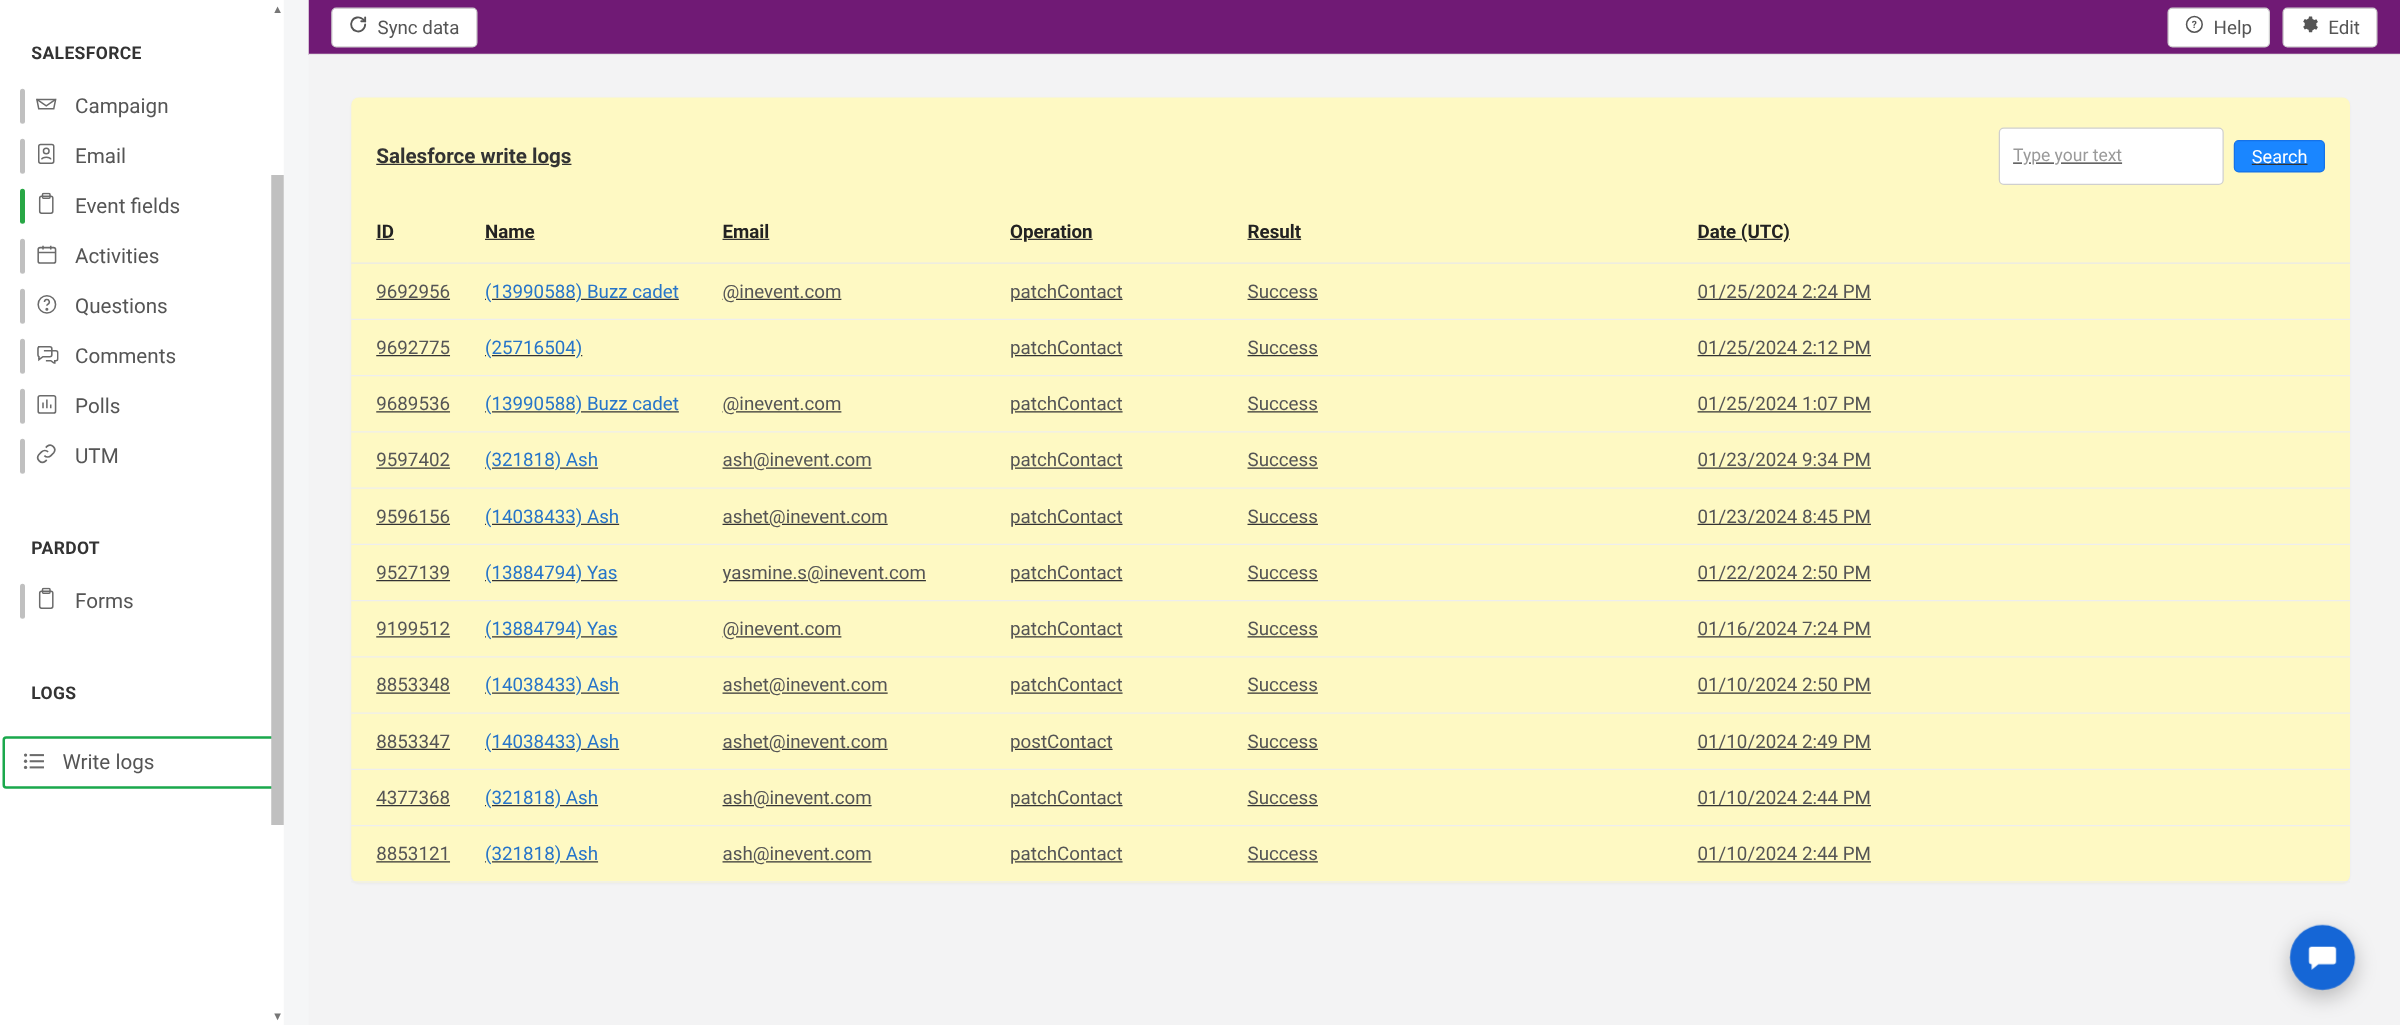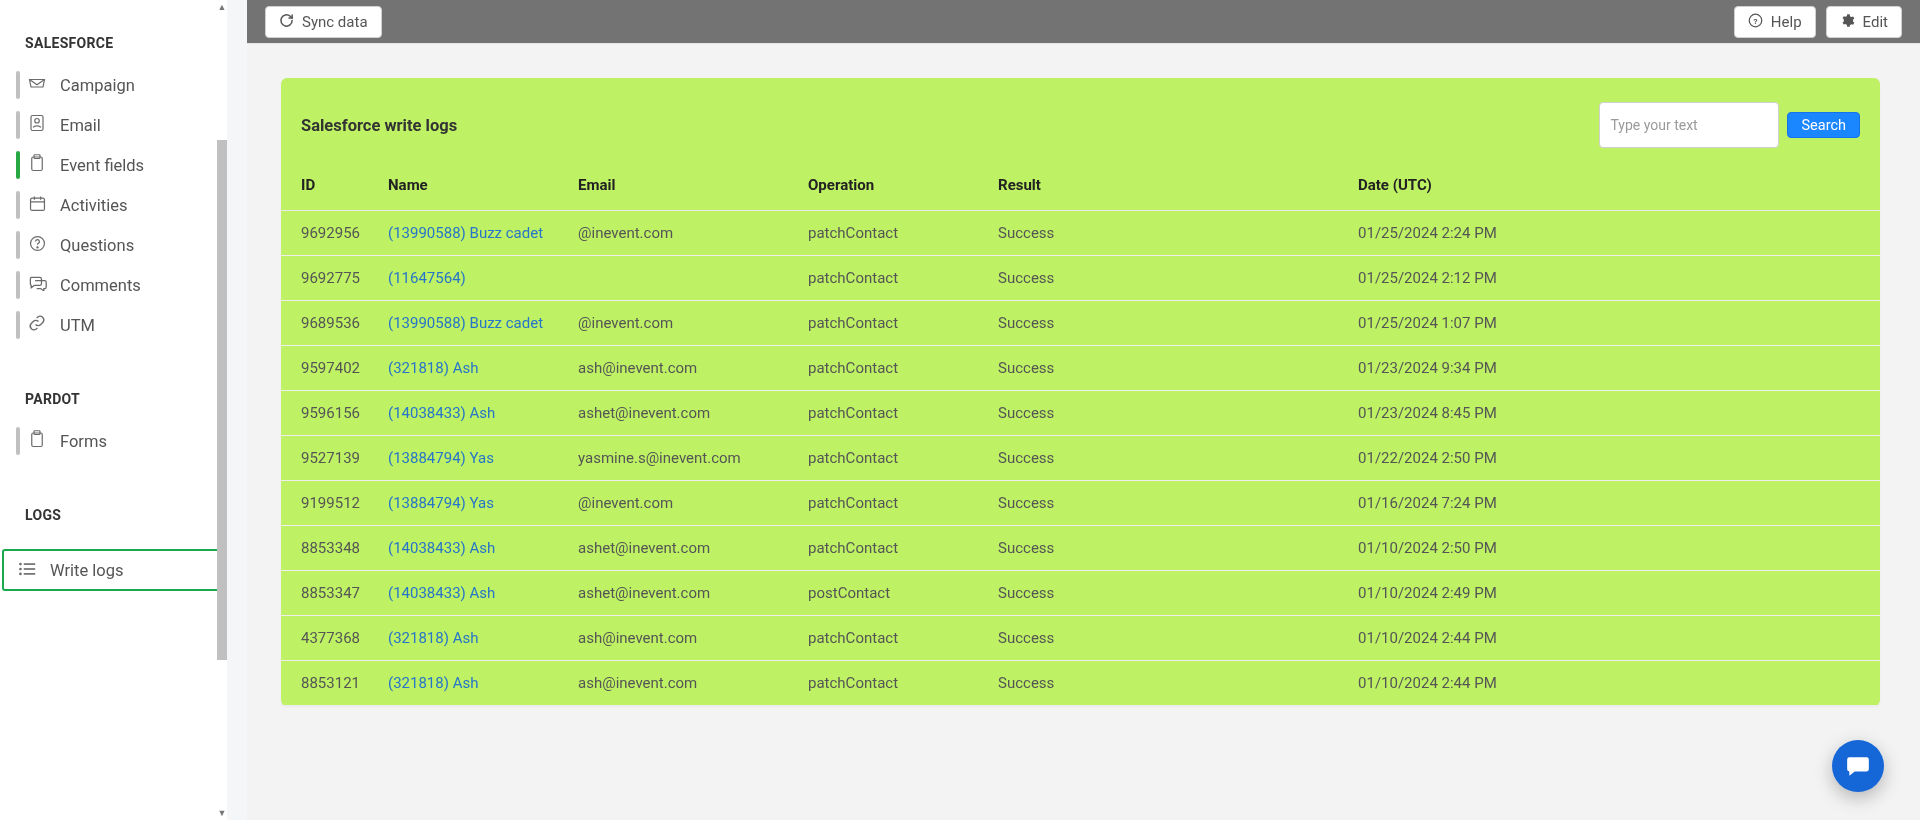--- a/index.html
+++ b/index.html
@@ -11,27 +11,27 @@
 .sidebar-scroll .arrow-up{position:absolute; top:2px; left:0;width:10px;height:10px;font-size:9px;color:#777; text-align:center;}
 .sidebar-scroll .arrow-down{position:absolute; bottom:2px; left:0;width:10px;height:10px;font-size:9px;color:#777;text-align:center;}
 .sidebar .section-label { font-size:14px; font-weight:700; color:#333; padding:10px 0 14px 25px; letter-spacing:0.3px;}
 .sidebar-item { display:flex; align-items:center; height:40px; padding-left:16px; cursor:pointer; position:relative;}
 .sidebar-item .bar { width:4px; height:28px; background:#c0c0c0; margin-right:6px; border-radius:2px;}
 .sidebar-item.active .bar{ background:#28a745;}
 .sidebar-item .icon { width:22px; text-align:center; color:#6b6b6b; font-size:16px; margin-right:12px;}
 .sidebar-item .lbl { color:#555; font-size:16.5px; }
 .sidebar-item.highlight { border:2.5px solid #1aa84c; border-radius:3px; margin:12px 4px 2px 2px; padding-left:12px; height:42px;}
 .main { flex:1; display:flex; flex-direction:column; background:#f3f3f4; margin-left:20px;}
-.topbar { height:44px; background:#737373; display:flex; align-items:center; padding:0 18px; border-bottom:1px solid #e5e5e5;}
+.topbar { height:44px; background:#701a75; display:flex; align-items:center; padding:0 18px; border-bottom:1px solid #e5e5e5;}
 .topbar .left { display:flex; gap:10px; }
 .topbar .right { margin-left:auto; display:flex; gap:10px;}
 .btn { display:inline-flex; align-items:center; gap:8px; height:32px; padding:0 13px; border:1px solid #d0d0d0; border-radius:4px; background:#fff; color:#555; font-size:15px; cursor:pointer;}
 .btn .bicon{font-size:14px;}
 .content { flex:1; padding:34px 40px 0 34px; overflow:auto;}
-.panel { background:#bef264; border-radius:6px; padding:24px 0 0 0; box-shadow:0 1px 2px rgba(0,0,0,.04);}
+.panel { background:#fef9c3; border-radius:6px; padding:24px 0 0 0; box-shadow:0 1px 2px rgba(0,0,0,.04);text-decoration:underline;}
 .panel-head { display:flex; align-items:center; padding:0 20px 18px 20px;}
 .panel-title { font-size:16.5px; font-weight:700; color:#333;}
 .panel-head .search-wrap{ margin-left:auto; display:flex; gap:8px; align-items:center;}
 .search-input{ width:180px; height:46px; border:1px solid #cfcfcf; border-radius:4px; padding:14px 10px; font-size:14px; color:#555;}
 .search-input::placeholder{color:#9a9a9a;}
 .search-btn{ height:26px; padding:0 13px; border:1px solid #1572e8; background:#1a86ff; color:#fff; border-radius:4px; font-size:14.5px; cursor:pointer;}
 table { width:100%; border-collapse:collapse; font-size:15px;}
 thead th { text-align:left; font-weight:700; color:#222; padding:10px 14px 16px 14px; border-bottom:1px solid #e9e9e9;}
 tbody td { padding:13px 14px; border-bottom:1px solid #eee; color:#555; white-space:nowrap;}
 tbody td.link a{ color:#2775c9; text-decoration:none;}
@@ -93,20 +93,28 @@
             </svg></span>
           <span class="lbl">Questions</span>
         </div>
         <div class="sidebar-item">
           <span class="bar"></span>
           <span class="icon"><svg width="19" height="16" viewBox="0 0 24 20" fill="none" stroke="#6b6b6b" stroke-width="1.6">
               <path d="M3 3h12a2 2 0 0 1 2 2v6a2 2 0 0 1-2 2H8l-4 3v-3a2 2 0 0 1-1-2V5a2 2 0 0 1 2-2z"></path>
               <path d="M9 7h12a2 2 0 0 1 2 2v6a2 2 0 0 1-2 2h-1v3l-4-3h-5"></path>
             </svg></span>
           <span class="lbl">Comments</span>
+        </div>
+        <div class="sidebar-item">
+          <span class="bar"></span>
+          <span class="icon"><svg width="17" height="17" viewBox="0 0 22 22" fill="none" stroke="#6b6b6b" stroke-width="1.6">
+              <rect x="2" y="2" width="18" height="18" rx="2"></rect>
+              <path d="M7 15V9M11 15V6M15 15v-4"></path>
+            </svg></span>
+          <span class="lbl">Polls</span>
         </div>
         <div class="sidebar-item">
           <span class="bar"></span>
           <span class="icon"><svg width="18" height="18" viewBox="0 0 24 24" fill="none" stroke="#6b6b6b" stroke-width="1.8">
               <path d="M10 14a5 5 0 0 0 7 0l3-3a5 5 0 0 0-7-7l-1.5 1.5"></path>
               <path d="M14 10a5 5 0 0 0-7 0l-3 3a5 5 0 0 0 7 7l1.5-1.5"></path>
             </svg></span>
           <span class="lbl">UTM</span>
         </div>
         <div class="section-label" style="margin-top: 36px;">PARDOT</div>
@@ -196,21 +204,21 @@
               <tr>
                 <td class="col-id">9692956</td>
                 <td class="col-name link"><a href="#">(13990588) Buzz cadet</a></td>
                 <td class="col-email">@inevent.com</td>
                 <td class="col-op">patchContact</td>
                 <td class="col-res">Success</td>
                 <td class="col-date">01/25/2024 2:24 PM</td>
               </tr>
               <tr>
                 <td class="col-id">9692775</td>
-                <td class="col-name link"><a href="#">(11647564)</a></td>
+                <td class="col-name link"><a href="#">(25716504)</a></td>
                 <td class="col-email"></td>
                 <td class="col-op">patchContact</td>
                 <td class="col-res">Success</td>
                 <td class="col-date">01/25/2024 2:12 PM</td>
               </tr>
               <tr>
                 <td class="col-id">9689536</td>
                 <td class="col-name link"><a href="#">(13990588) Buzz cadet</a></td>
                 <td class="col-email">@inevent.com</td>
                 <td class="col-op">patchContact</td>

